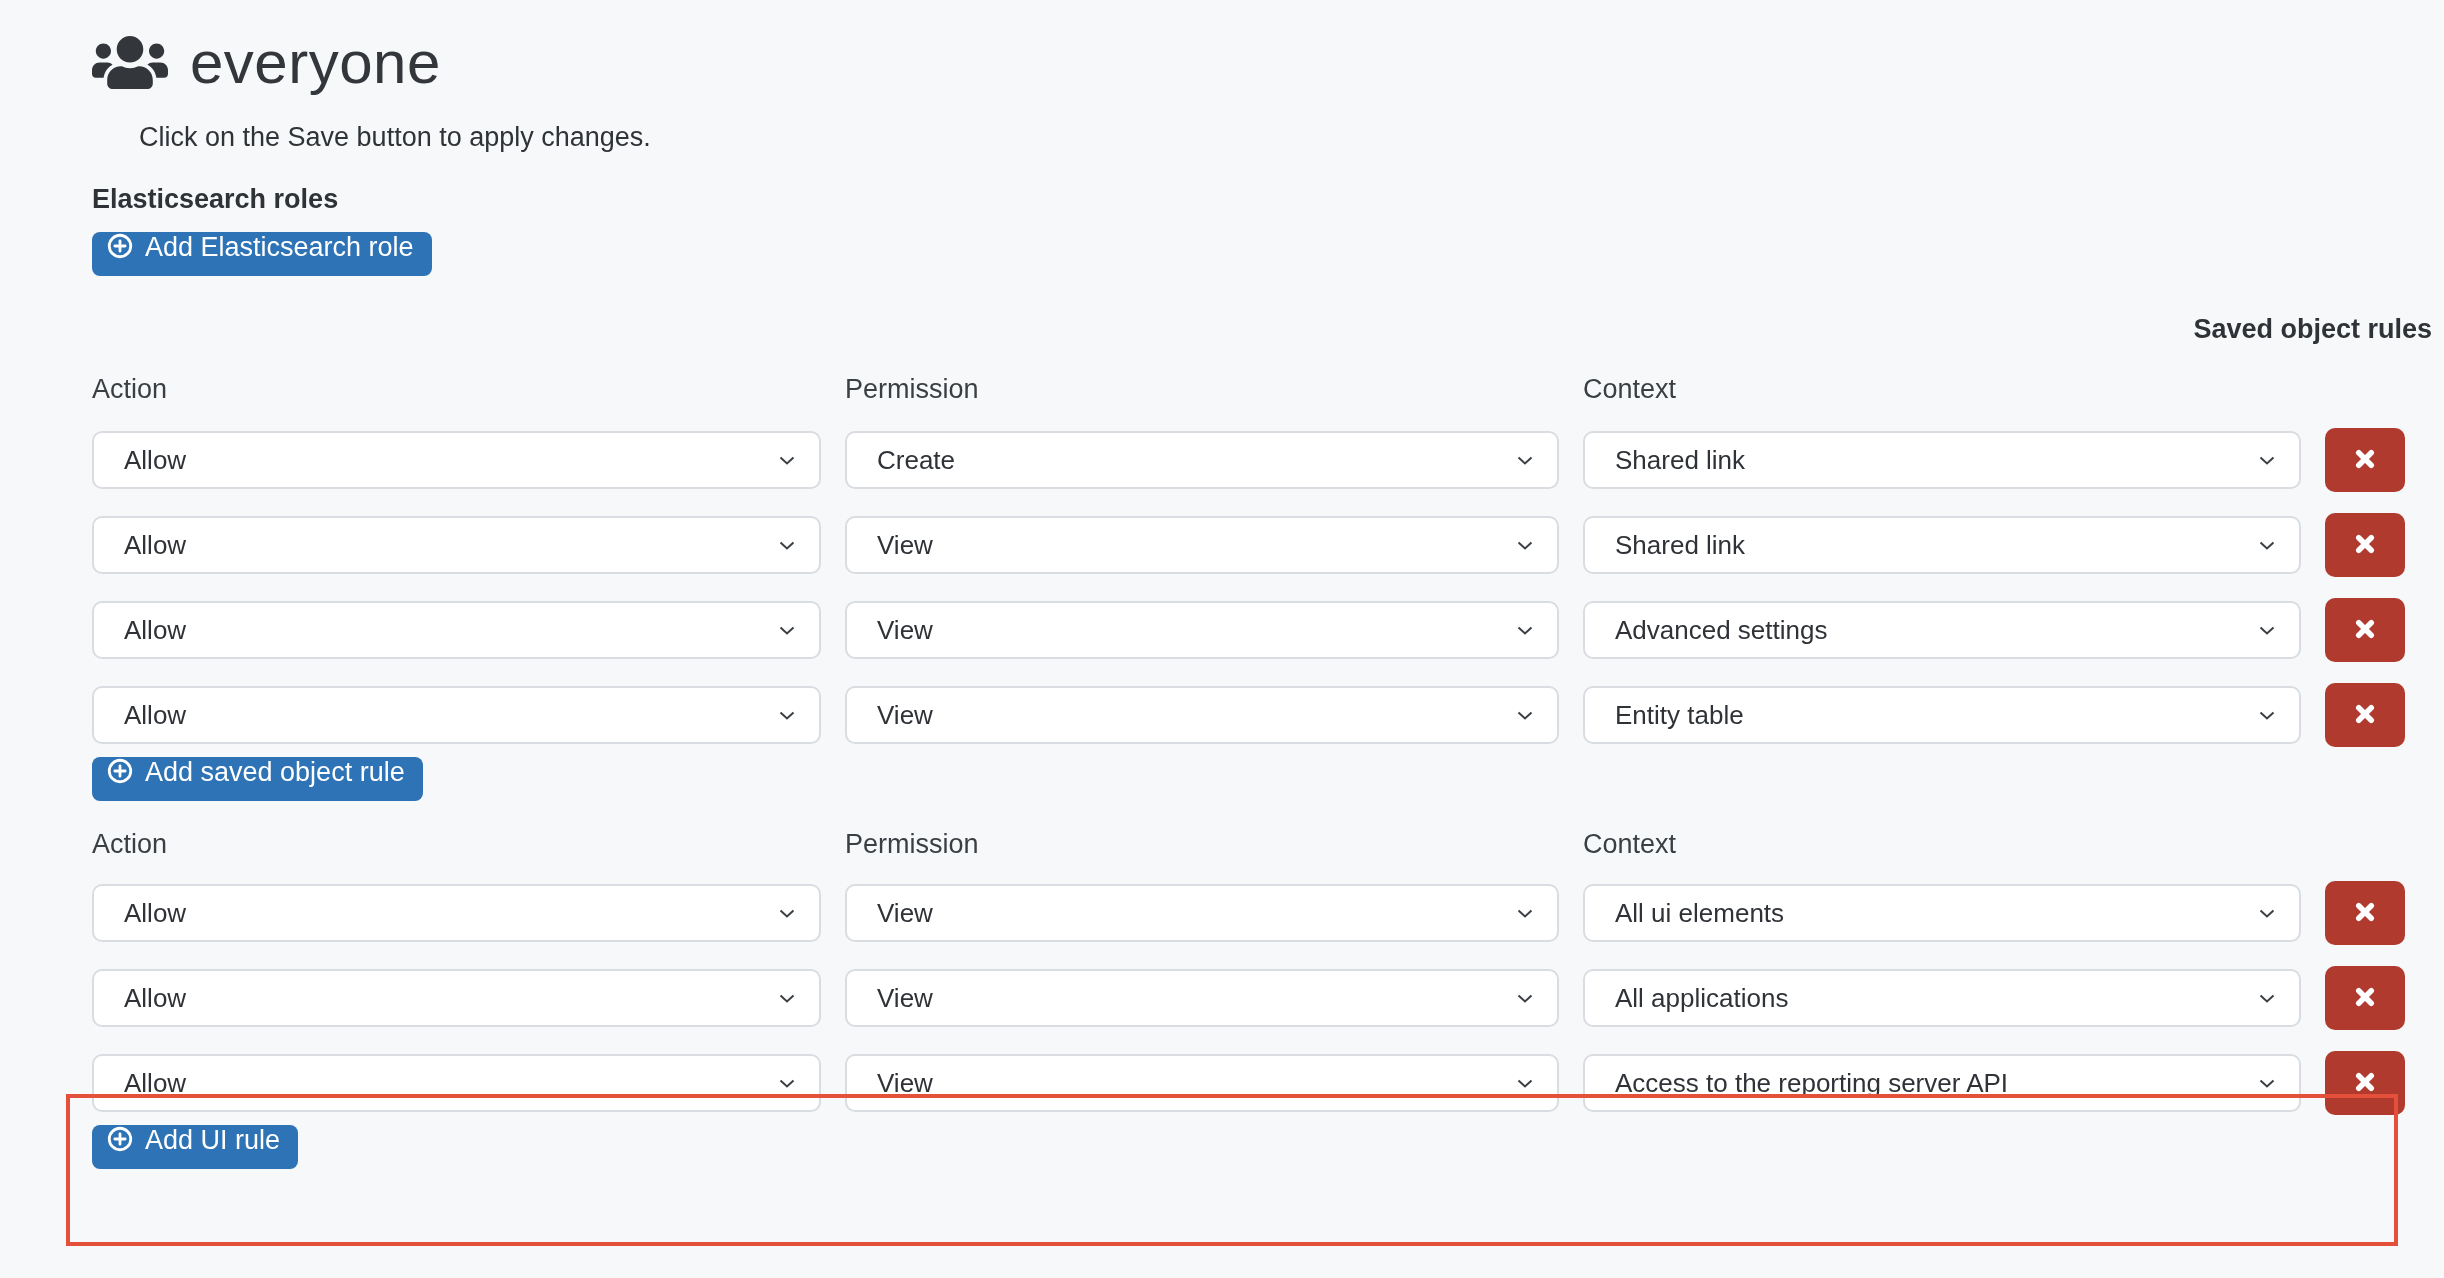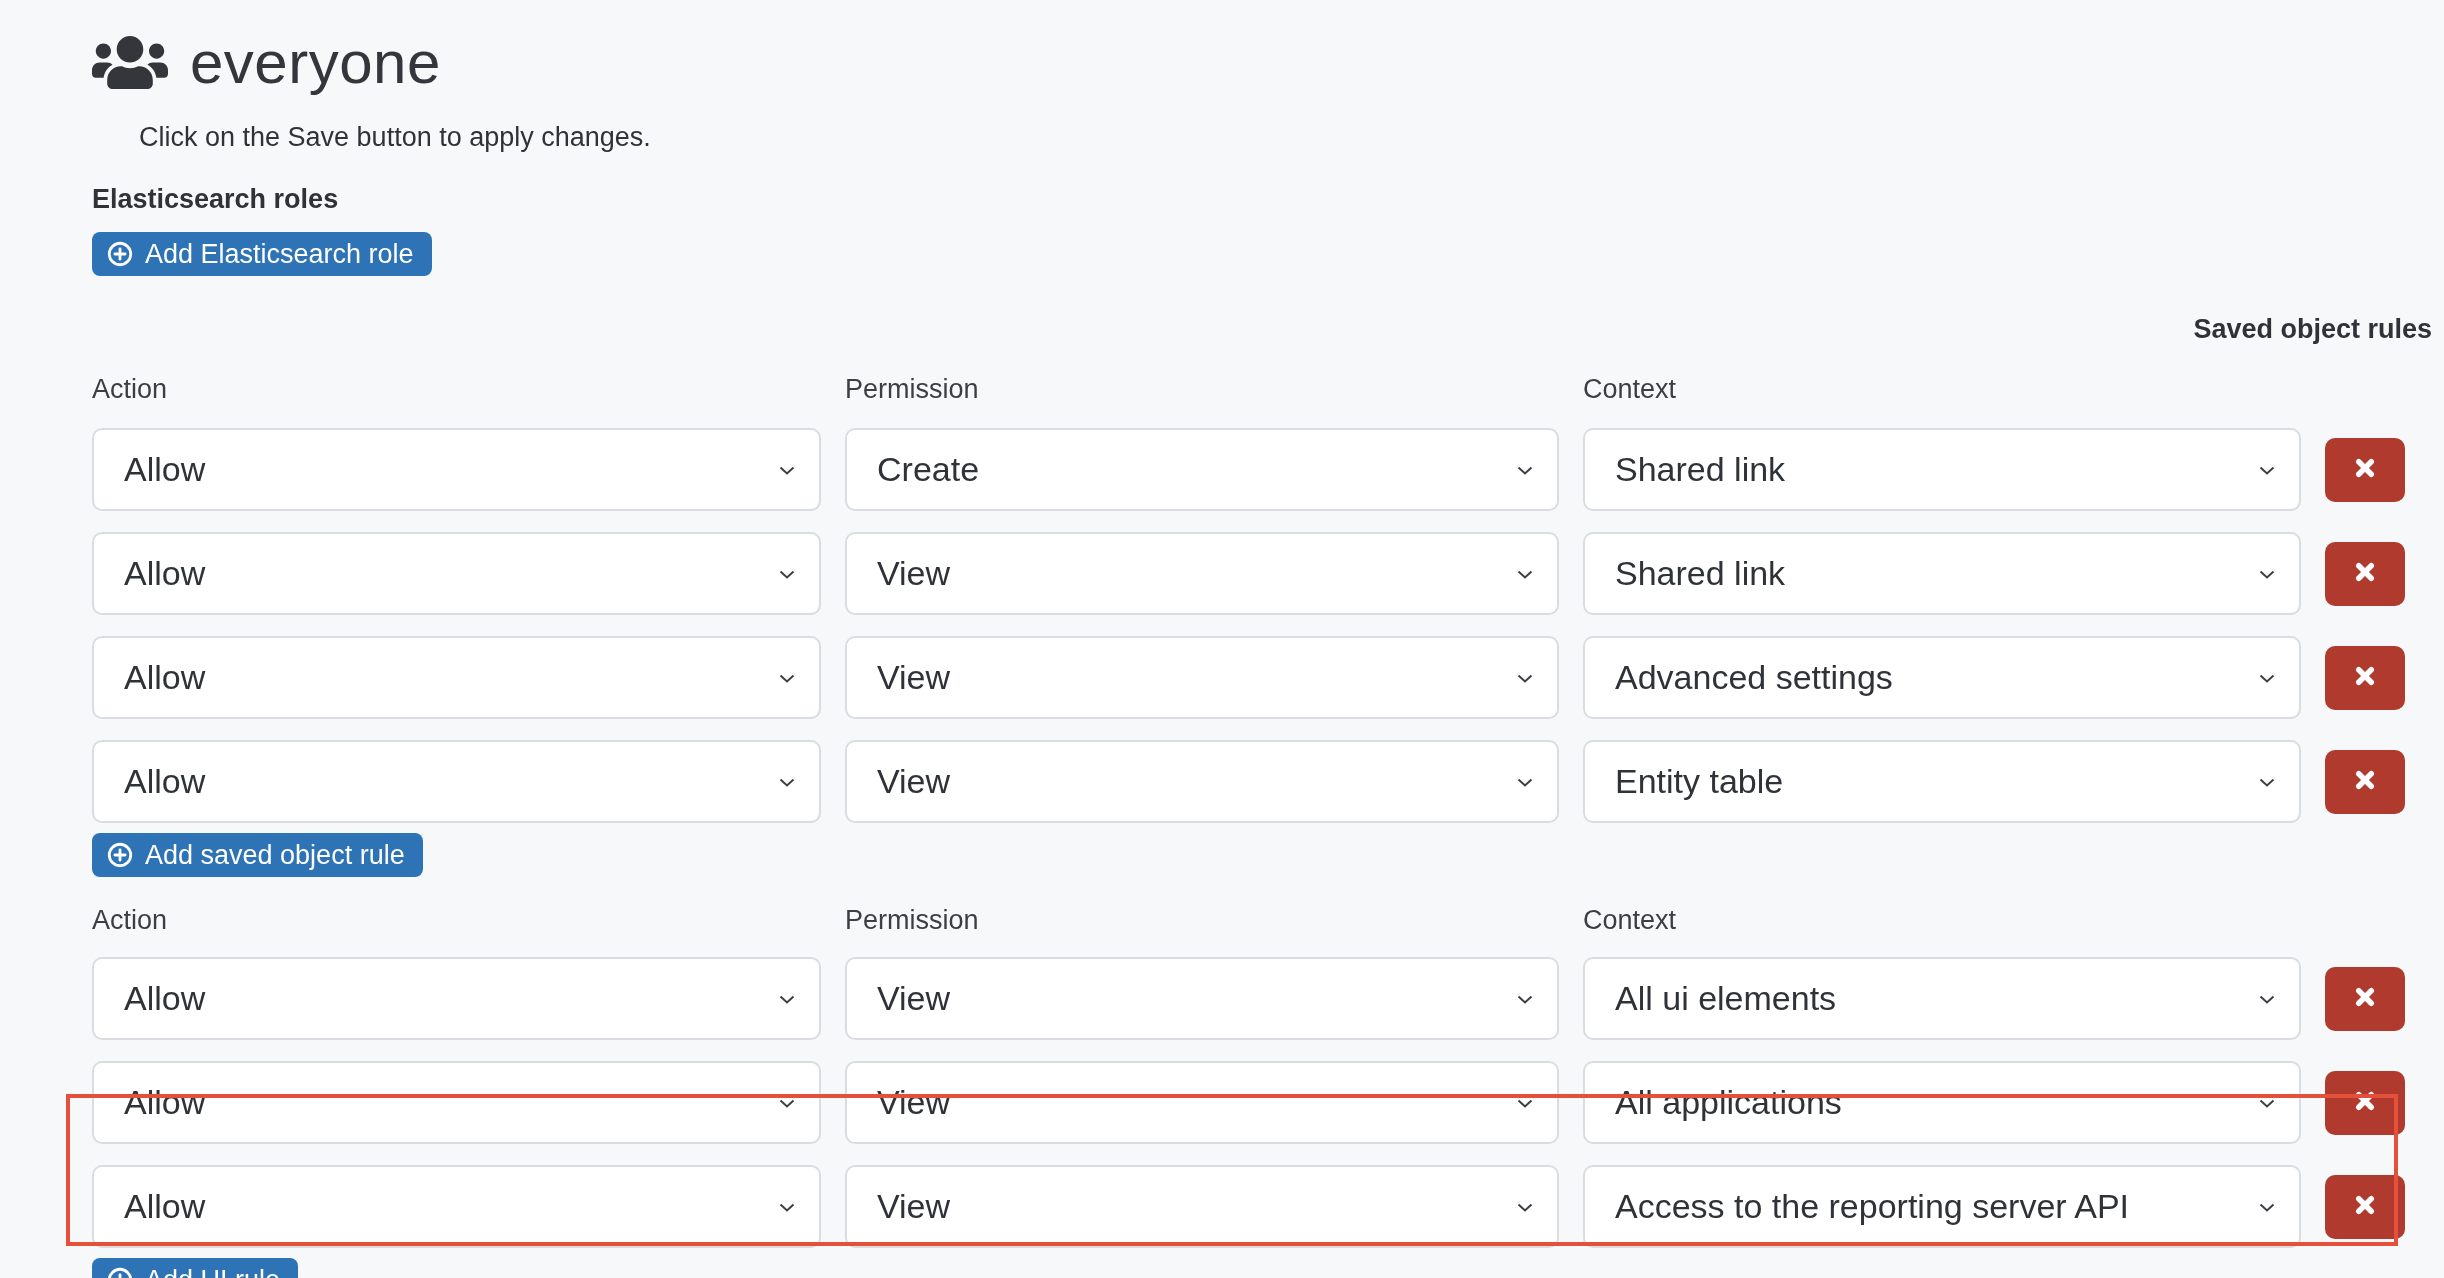--- a/index.html
+++ b/index.html
@@ -35,28 +35,28 @@
     align-items: center;
   }
   .labels-row { margin-top: 26px; }
   .col-label { font-size: 27px; line-height: 34px; font-weight: 400; color: #3a3f44; }
 
   
   .rows { margin-top: 22px; display: flex; flex-direction: column; row-gap: 21px; }
   .rows-ui { margin-top: 20px; }
   .select {
     position: relative;
-    height: 83px;
+    height: 58px;
     background: #ffffff;
     border: 2px solid #d9dde1;
     border-radius: 10px;
     display: flex;
     align-items: center;
     padding: 0 60px 0 30px;
-    font-size: 34px;
+    font-size: 26px;
     color: #2f3338;
     cursor: pointer;
   }
   .select .chevron {
     position: absolute;
     right: 20px;
     top: 50%;
     transform: translateY(-50%);
     display: flex;
   }
@@ -68,21 +68,20 @@
     border-radius: 10px;
     display: flex;
     align-items: center;
     justify-content: center;
     cursor: pointer;
   }
 
   
   .add-btn {
     display: inline-flex;
-    align-items: center;
     gap: 11px;
     height: 44px;
     padding: 0 18px 0 14px;
     background: #2d73b5;
     border: none;
     border-radius: 8px;
     color: #ffffff;
     font-size: 27px;
     font-family: "Liberation Sans", "DejaVu Sans", sans-serif;
     cursor: pointer;

